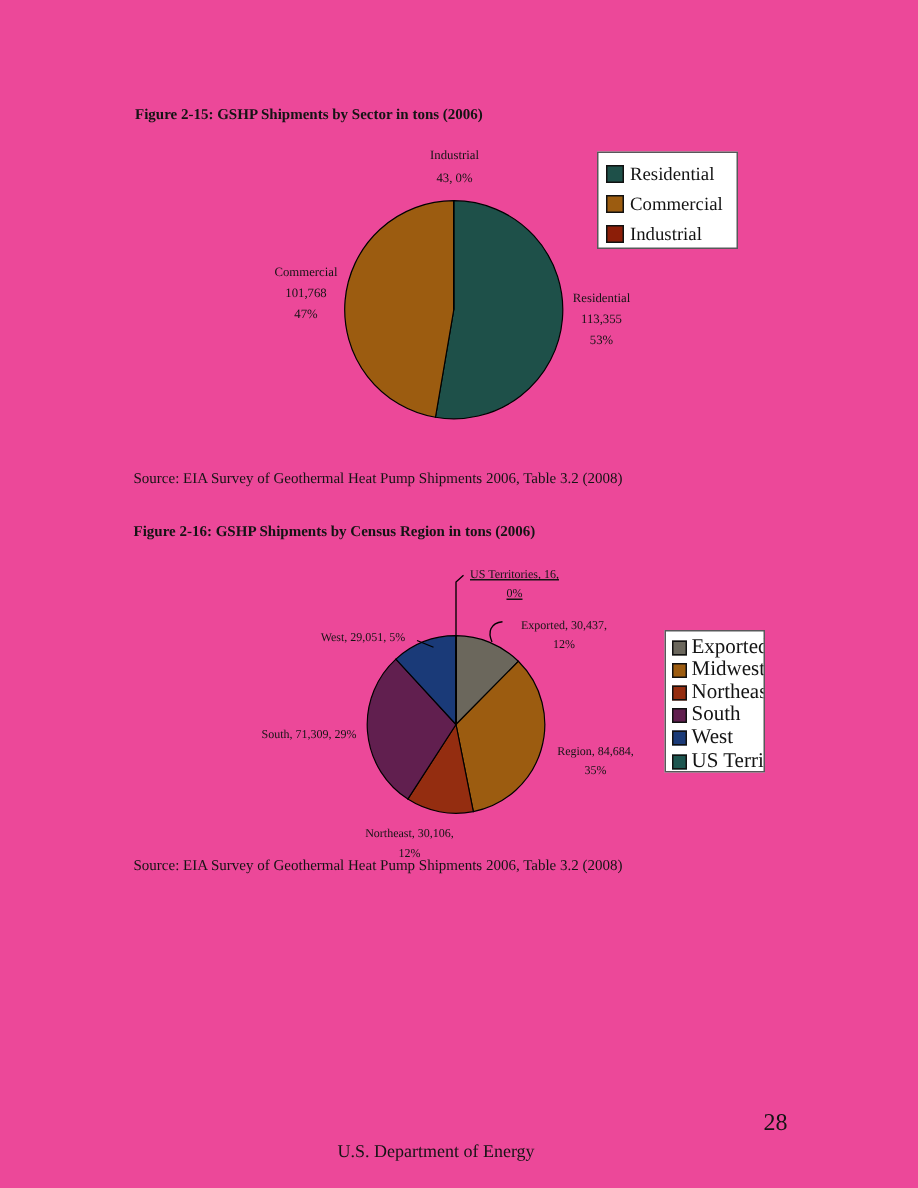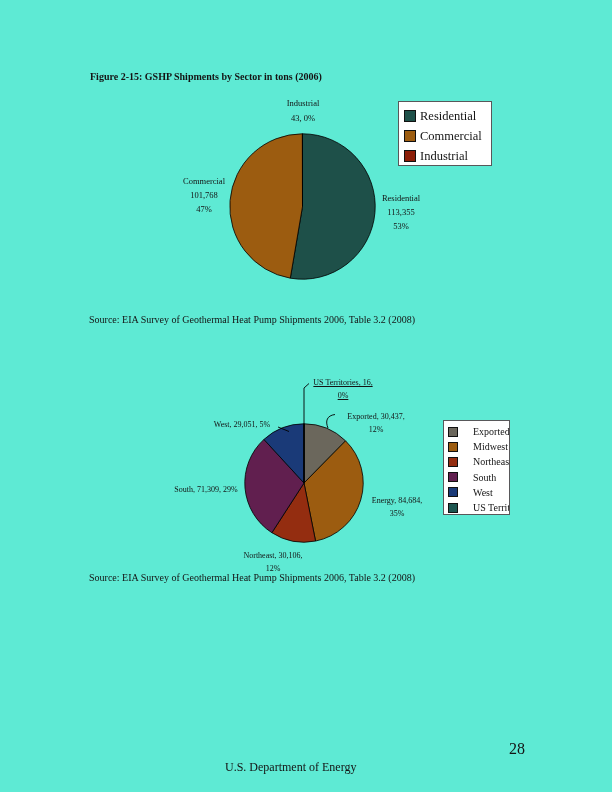--- a/index.html
+++ b/index.html
@@ -1,18 +1,18 @@
 <!DOCTYPE html>
 <html><head>
 <meta charset="utf-8">
 <style>
   html,body { margin:0; padding:0; background:#e8e8e8; }
   .page {
     position:relative; width:612px; height:792px; margin:0 auto;
-    background:#5eead4; overflow:hidden;
+    background:#ec4899; overflow:hidden;
     font-family:"Liberation Serif", serif; color:#141414;
   }
   .fig-title { position:absolute; font-size:10px; font-weight:bold; white-space:nowrap; }
   .t1 { left:90px; top:71px; }
   .t2 { left:89px; top:349px; }
   .source { position:absolute; font-size:10px; white-space:nowrap; }
   .s1 { left:89px; top:314px; }
   .s2 { left:89px; top:572px; }
 
   .pie { position:absolute; }
@@ -33,21 +33,21 @@
   .c-mid   { left:357px; top:494px; width:80px; }
   .c-ne    { left:232px; top:549px; width:82px; }
 
   .legend { position:absolute; background:#fff; border:1px solid #58585a; box-sizing:border-box; }
   .legend .lrow { display:flex; align-items:center; overflow:hidden; }
   .legend .swatch { flex:none; border:1px solid #111; }
   .legend1 { left:398px; top:101px; width:94px; height:65px; padding-top:4px; }
   .legend1 .lrow { height:20px; padding-left:5px; font-size:12.5px; }
   .legend1 .swatch { width:10px; height:10px; margin-right:4px; }
   .legend2 { left:443px; top:420px; width:67px; height:95px; padding-top:3px; }
-  .legend2 .lrow { height:15.2px; padding-left:4px; font-size:10px; white-space:nowrap;gap:12px; }
+  .legend2 .lrow { height:15.2px; padding-left:4px; font-size:14px; white-space:nowrap; }
   .legend2 .swatch { width:8px; height:8px; margin-right:3px; }
 
   .leaders { position:absolute; left:0; top:0; width:612px; height:792px; pointer-events:none; }
 
   .footer-center { position:absolute; left:225px; top:740px; font-size:12px; white-space:nowrap;margin-top:20px; }
   .footer-page { position:absolute; left:509px; top:740px; font-size:16px; }
 </style>
 </head>
 <body>
 
@@ -86,20 +86,21 @@
       <span>Commercial</span>
     </div>
     <div class="lrow">
       <span class="swatch" style="background: rgb(140, 30, 8);"></span>
       <span>Industrial</span>
     </div>
   </div>
 
   <div class="source s1">Source: EIA Survey of Geothermal Heat Pump Shipments 2006, Table 3.2 (2008)</div>
 
+  <div class="fig-title t2">Figure 2-16: GSHP Shipments by Census Region in tons (2006)</div>
 
   <svg class="pie pie2" viewBox="0 0 120 120">
       <path d="M60,60 L60.00000000000001,0.7999999999999972 A59.2,59.2 0 0 1 101.57772249732437,17.858180011590782 Z" fill="#6b675c" stroke="#000" stroke-width="0.8"></path>
       <path d="M60,60 L101.57772249732437,17.858180011590782 A59.2,59.2 0 0 1 71.55737736754087,118.06089069575367 Z" fill="#9c5c10" stroke="#000" stroke-width="0.8"></path>
       <path d="M60,60 L71.55737736754087,118.06089069575367 A59.2,59.2 0 0 1 27.869362847390207,109.7218478756304 Z" fill="#942d10" stroke="#000" stroke-width="0.8"></path>
       <path d="M60,60 L27.869362847390207,109.7218478756304 A59.2,59.2 0 0 1 19.92450769457986,16.42713095883849 Z" fill="#611f4f" stroke="#000" stroke-width="0.8"></path>
       <path d="M60,60 L19.92450769457986,16.42713095883849 A59.2,59.2 0 0 1 59.97576807711317,0.8000049593421537 Z" fill="#1a3a78" stroke="#000" stroke-width="0.8"></path>
       <path d="M60,60 L59.97576807711317,0.8000049593421537 A59.2,59.2 0 0 1 59.999999999999986,0.7999999999999972 Z" fill="#1d5650" stroke="#000" stroke-width="0.8"></path>
     </svg>
 
@@ -117,21 +118,21 @@
     <div>Exported, 30,437,</div>
     <div>12%</div>
   </div>
   <div class="callout co2 c-west">
     <div>West, 29,051, 5%</div>
   </div>
   <div class="callout co2 c-south">
     <div>South, 71,309, 29%</div>
   </div>
   <div class="callout co2 c-mid">
-    <div>Energy, 84,684,</div>
+    <div>Region, 84,684,</div>
     <div>35%</div>
   </div>
   <div class="callout co2 c-ne">
     <div>Northeast, 30,106,</div>
     <div>12%</div>
   </div>
 
   <div class="legend legend2">
     <div class="lrow">
       <span class="swatch" style="background: rgb(107, 103, 92);"></span>

